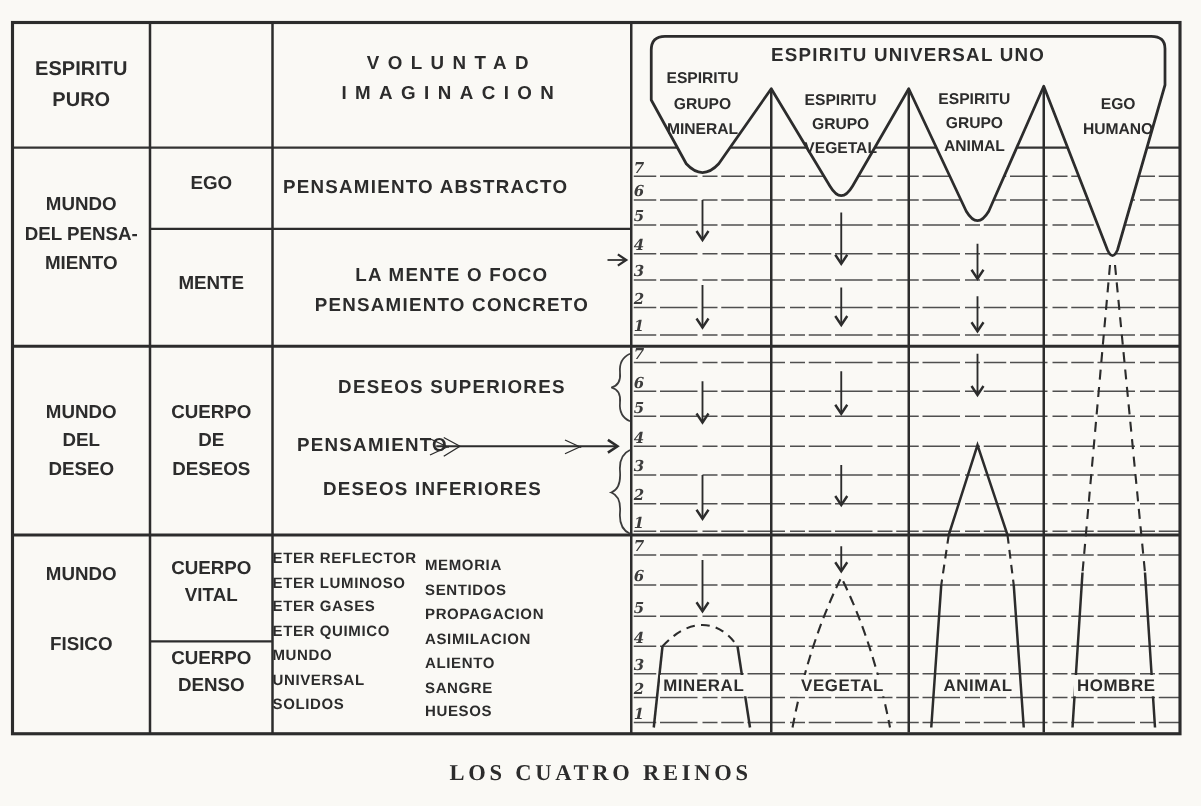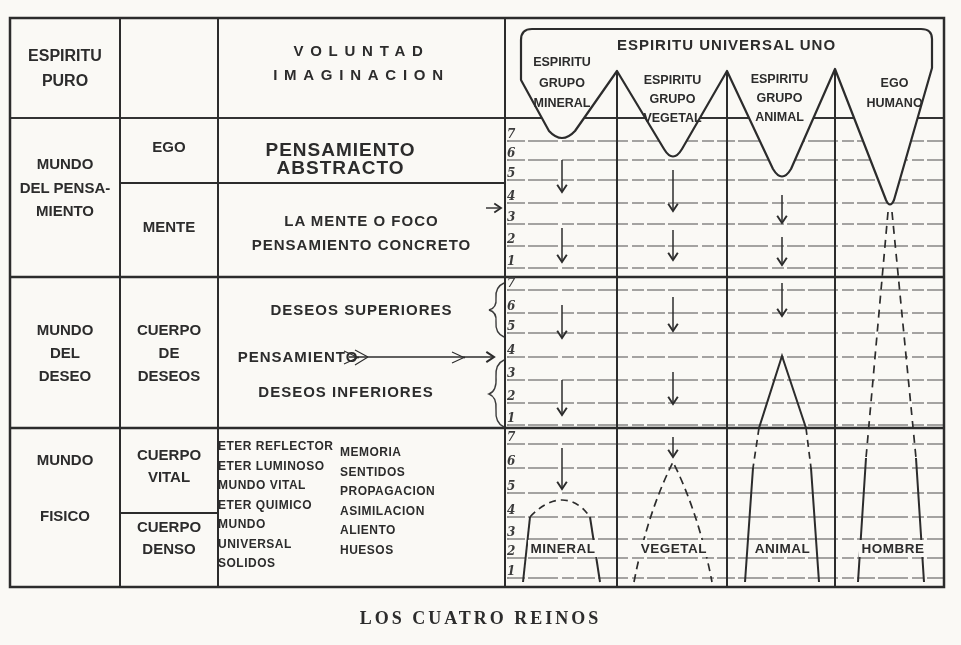--- a/index.html
+++ b/index.html
@@ -149,42 +149,43 @@
 <div class="cell" style="left:120px;top:318px;width:98px;font-size:15px;line-height:23px">CUERPO
 DE
 DESEOS</div>
 <div class="cell" style="left:120px;top:444px;width:98px;font-size:15px;line-height:22px">CUERPO
 VITAL</div>
 <div class="cell" style="left:120px;top:516px;width:98px;font-size:15px;line-height:22px">CUERPO
 DENSO</div>
 
 <div class="cell wide" style="left:218px;top:39px;width:287px;font-size:15px;line-height:24px">VOLUNTAD
 IMAGINACION</div>
-<div class="cell lsp" style="left:218px;top:141px;width:245px;font-size:19px">PENSAMIENTO ABSTRACTO</div>
+<div class="cell lsp" style="left:218px;top:141px;width:245px;font-size:15px">PENSAMIENTO ABSTRACTO</div>
 <div class="cell lsp" style="left:218px;top:209px;width:287px;font-size:15px;line-height:24px">LA MENTE O FOCO
 PENSAMIENTO CONCRETO</div>
 <div class="cell lsp" style="left:218px;top:301px;width:287px;font-size:15px">DESEOS SUPERIORES</div>
 <div class="cell lsp" style="left:218px;top:348px;width:160px;font-size:15px">PENSAMIENTO</div>
 <div class="cell lsp" style="left:218px;top:383px;width:256px;font-size:15px">DESEOS INFERIORES</div>
 
 <div class="list" style="left:218px;top:437px;width:158px">
     <div>ETER REFLECTOR</div>
     <div>ETER LUMINOSO</div>
-    <div>MUNDO VITAL</div>
+    <div>ETER GASES</div>
     <div>ETER QUIMICO</div>
     <div>MUNDO</div>
     <div>UNIVERSAL</div>
     <div>SOLIDOS</div>
   </div>
 <div class="list" style="left:340px;top:443px;width:150px">
     <div>MEMORIA</div>
     <div>SENTIDOS</div>
     <div>PROPAGACION</div>
     <div>ASIMILACION</div>
     <div>ALIENTO</div>
+    <div>SANGRE</div>
     <div>HUESOS</div>
   </div>
 
 <div class="cell lsp" style="left:521px;top:36px;width:411px;font-size:15px">ESPIRITU UNIVERSAL UNO</div>
 <div class="cell" style="left:517px;top:52px;width:90px;font-size:12.5px;line-height:20.5px">ESPIRITU
 GRUPO
 MINERAL</div>
 <div class="cell" style="left:625px;top:71px;width:95px;font-size:12.5px;line-height:19px">ESPIRITU
 GRUPO
 VEGETAL</div>

